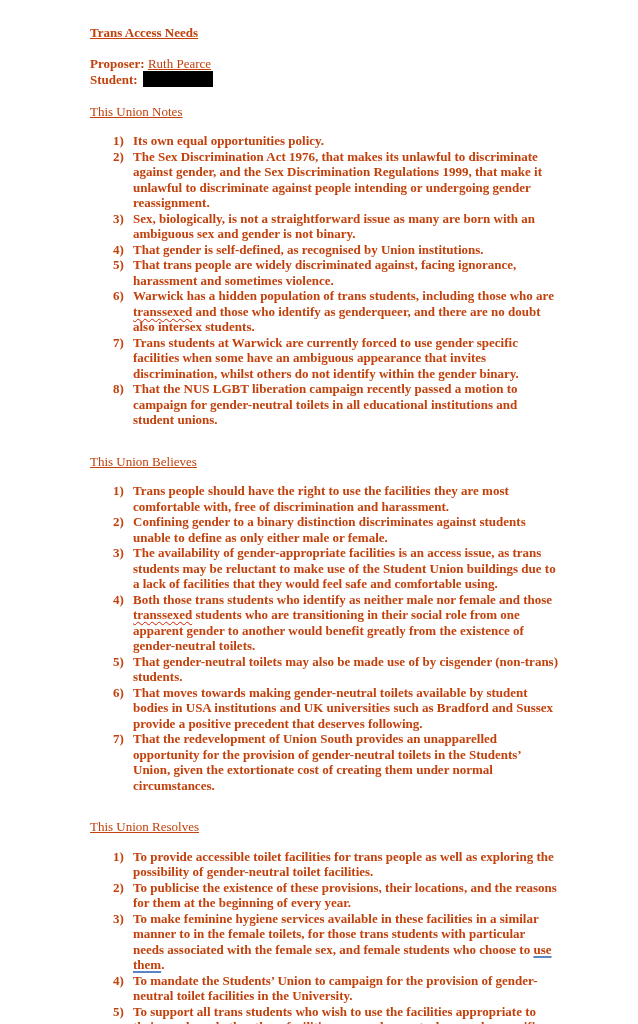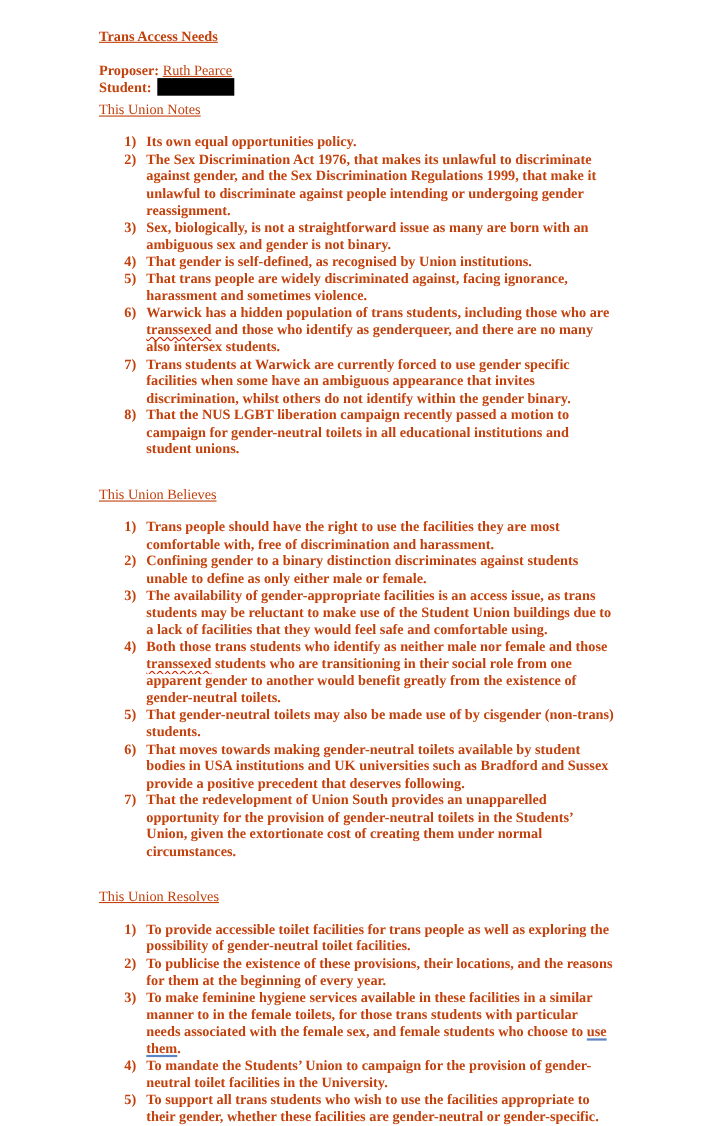--- a/index.html
+++ b/index.html
@@ -39,21 +39,21 @@
     background: var(--redaction-color, #000);
     vertical-align: -3px;
     margin-left: 5px;
   }
   .section-heading {
     font-weight: normal;
     font-size: 13px;
     text-decoration: underline;
     margin: 26px 0 14px 0;
   }
-  .section-heading.first { margin-top: 4px; }
+  .section-heading.first { margin-top: 16px; }
   ol.motion-list {
     margin: 0;
     padding: 0 0 0 43px;
     list-style: none;
     counter-reset: li;
     font-weight: bold;
   }
   ol.motion-list li {
     counter-increment: li;
     position: relative;
@@ -86,21 +86,21 @@
 
   <p class="meta-line"><span class="bold-label">Student:</span><span class="redaction"></span></p>
 
   <h2 class="section-heading first">This Union Notes</h2>
   <ol class="motion-list">
       <li><span>Its own equal opportunities policy.</span></li>
       <li><span>The Sex Discrimination Act 1976, that makes its unlawful to discriminate against gender, and the Sex Discrimination Regulations 1999, that make it unlawful to discriminate against people intending or undergoing gender reassignment.</span></li>
       <li><span>Sex, biologically, is not a straightforward issue as many are born with an ambiguous sex and gender is not binary.</span></li>
       <li><span>That gender is self-defined, as recognised by Union institutions.</span></li>
       <li><span>That trans people are widely discriminated against, facing ignorance, harassment and sometimes violence.</span></li>
-      <li><span>Warwick has a hidden population of trans students, including those who are </span><span class="spell-error">transsexed</span><span> and those who identify as genderqueer, and there are no many also intersex students.</span></li>
+      <li><span>Warwick has a hidden population of trans students, including those who are </span><span class="spell-error">transsexed</span><span> and those who identify as genderqueer, and there are no doubt also intersex students.</span></li>
       <li><span>Trans students at Warwick are currently forced to use gender specific facilities when some have an ambiguous appearance that invites discrimination, whilst others do not identify within the gender binary.</span></li>
       <li><span>That the NUS LGBT liberation campaign recently passed a motion to campaign for gender-neutral toilets in all educational institutions and student unions.</span></li>
     </ol>
 
   <h2 class="section-heading">This Union Believes</h2>
   <ol class="motion-list">
       <li><span>Trans people should have the right to use the facilities they are most comfortable with, free of discrimination and harassment.</span></li>
       <li><span>Confining gender to a binary distinction discriminates against students unable to define as only either male or female.</span></li>
       <li><span>The availability of gender-appropriate facilities is an access issue, as trans students may be reluctant to make use of the Student Union buildings due to a lack of facilities that they would feel safe and comfortable using.</span></li>
       <li><span>Both those trans students who identify as neither male nor female and those </span><span class="spell-error">transsexed</span><span> students who are transitioning in their social role from one apparent gender to another would benefit greatly from the existence of gender-neutral toilets.</span></li>

